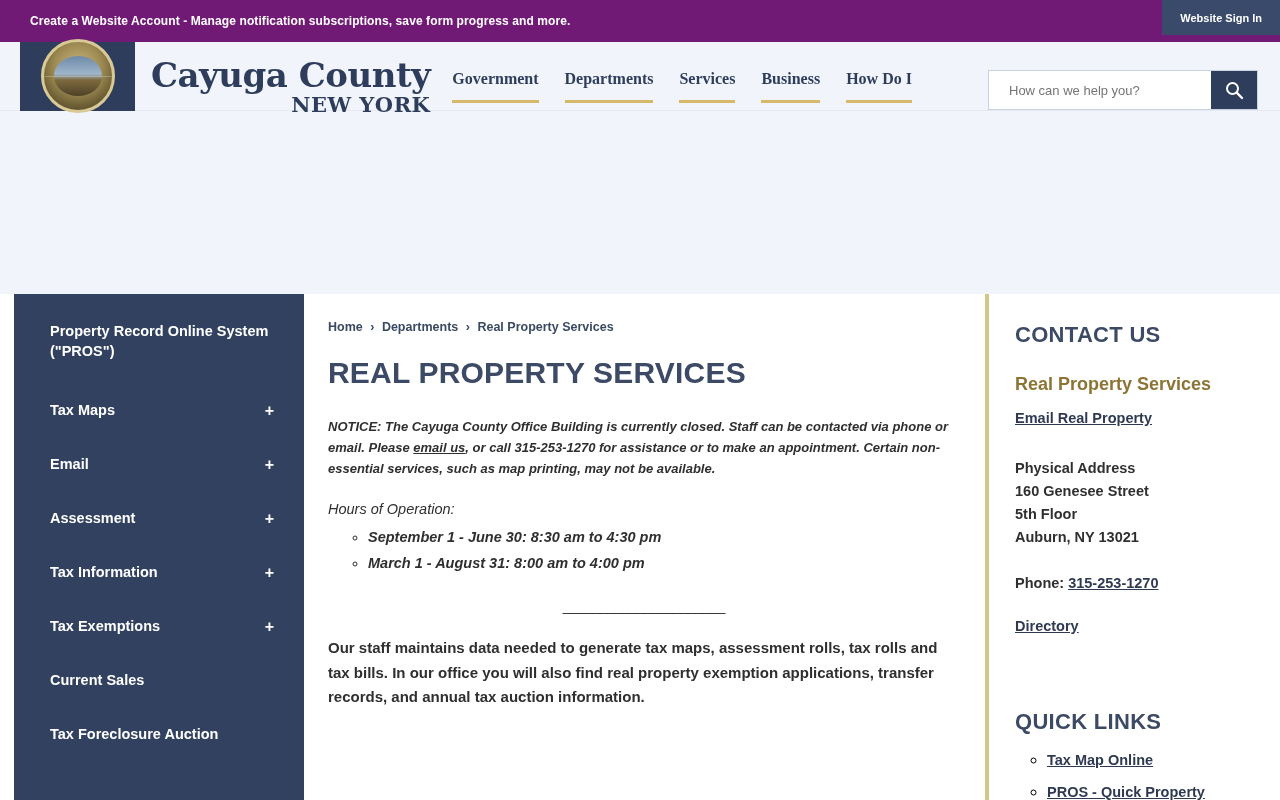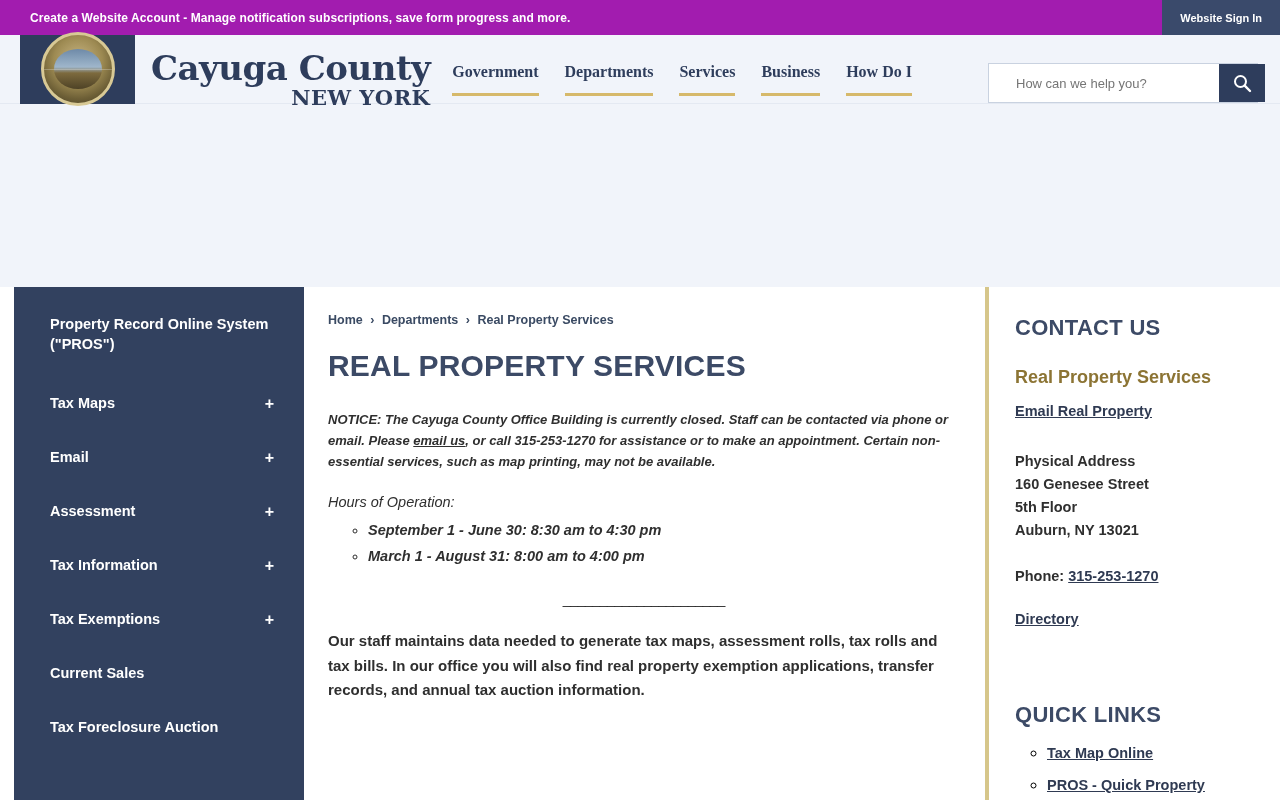--- a/index.html
+++ b/index.html
@@ -6,22 +6,22 @@
   html, body {
     margin: 0; padding: 0;
     width: 1280px; height: 800px;
     overflow: hidden;
     background: #ffffff;
     font-family: "Liberation Sans", sans-serif;
   }
 
   
   .alert-bar {
-    height: 35px;
-    background: #a21caf;
+    height: 42px;
+    background: #701a75;
     color: #ffffff;
     display: flex;
     align-items: center;
     position: relative;
   }
   .alert-bar .alert-text {
     font-size: 12px;
     font-weight: bold;
     padding-left: 30px;
     letter-spacing: 0.1px;
@@ -130,21 +130,21 @@
     width: 270px;
     height: 40px;
     background: #ffffff;
     border: 1px solid #c9d2e0;
   }
   .search-input {
     flex: 1;
     border: none;
     outline: none;
     height: 38px;
-    padding: 0 27px;
+    padding: 0 20px;
     font-size: 13px;
     color: #5b6576;
     font-family: "Liberation Sans", sans-serif;
     background: transparent;
   }
   .search-btn {
     width: 46px; height: 38px;
     background: #2e3d5c;
     display: flex; align-items: center; justify-content: center;
     cursor: pointer;

